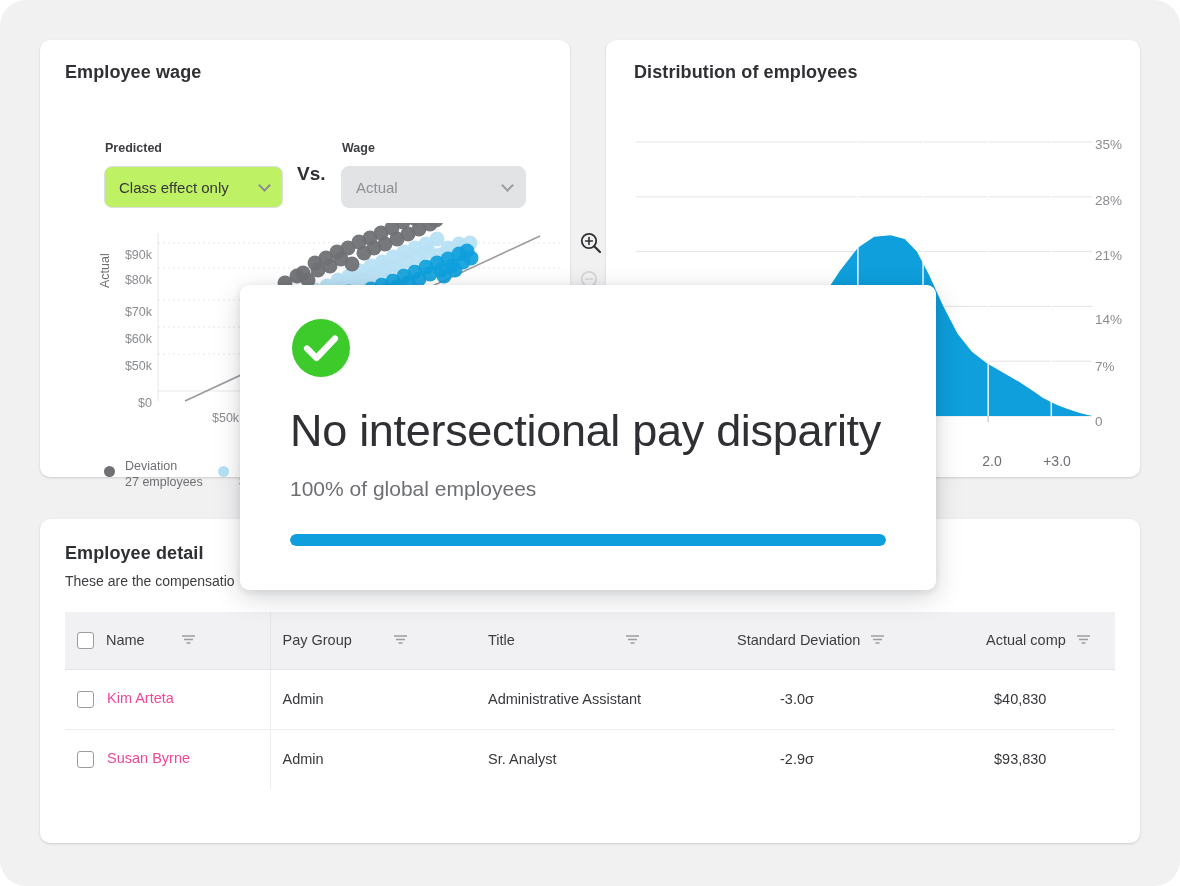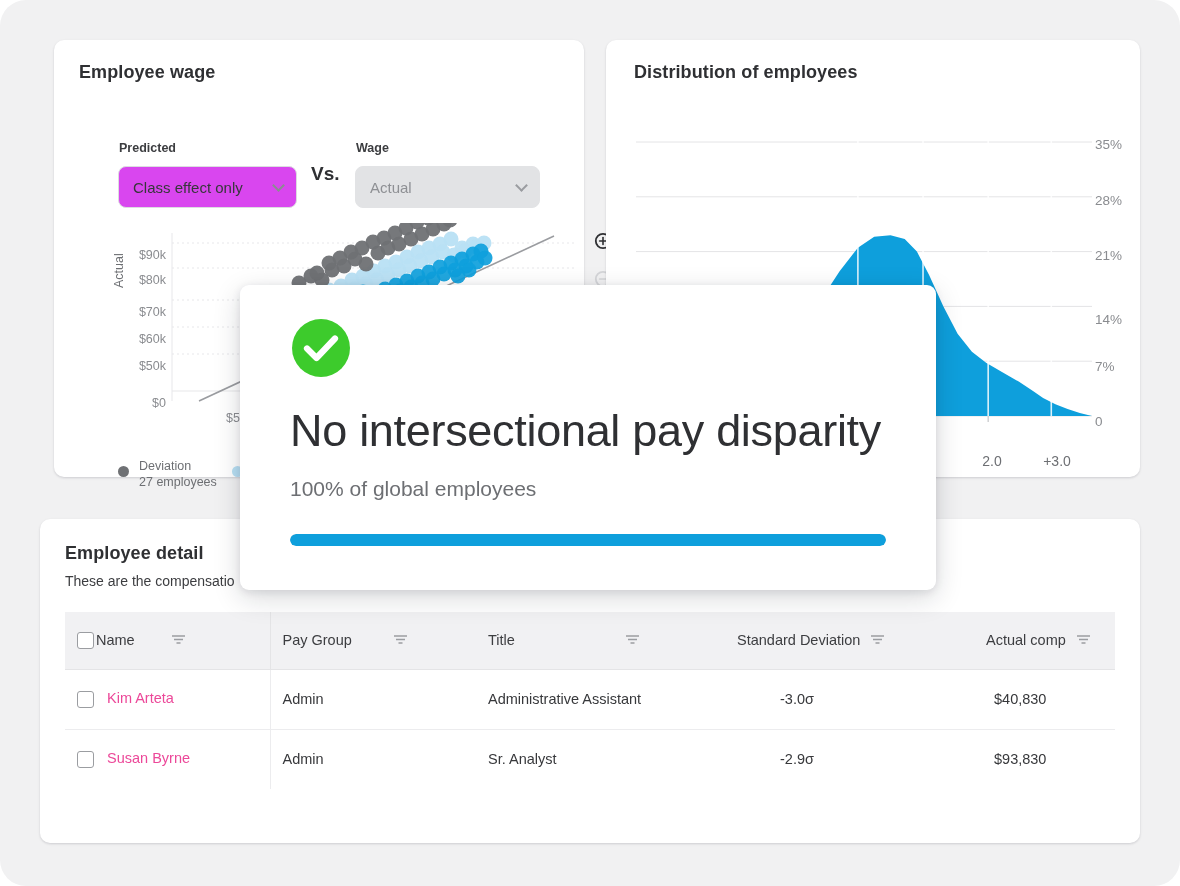--- a/index.html
+++ b/index.html
@@ -30,40 +30,40 @@
   }
 
   .card-title {
     font-size: 18px;
     font-weight: bold;
     color: #2f3033;
     letter-spacing: .1px;
   }
 
   
-  #wage-card { left: 54px; top: 40px; width: 530px; height: 437px; }
+  #wage-card { left: 40px; top: 40px; width: 530px; height: 437px; }
 
   #wage-card .card-title { position: absolute; left: 25px; top: 22px; }
 
   .field-label {
     font-size: 12.5px;
     font-weight: bold;
     color: #3c3d40;
   }
 
   .select {
     position: relative;
     height: 42px;
     border-radius: 8px;
     display: flex;
     align-items: center;
     padding: 0 34px 0 14px;
     font-size: 15px;
     color: #36373a;
-    background: #d946ef;
+    background: #bef264;
     border: 1px solid #dcdde0;
   }
   .select.disabled {
     background: #e2e3e5;
     border-color: #e2e3e5;
     color: #8e9094;
   }
   .chev {
     position: absolute;
     right: 13px;
@@ -446,21 +446,21 @@
           <col class="col-paygroup">
           <col class="col-title">
           <col class="col-sd">
           <col class="col-comp">
       </colgroup>
       <thead>
         <tr>
           <th class="first">
             <span class="th-inner">
               <span class="cb"></span>
-              <span class="th-label" style="margin-left:2px">Name</span>
+              <span class="th-label" style="margin-left:12px">Name</span>
               <span class="filter-icon" style="margin-left:36px">
                 <svg width="15" height="11" viewBox="0 0 15 11">
                     <line x1="1" y1="2" x2="14" y2="2" stroke="#9b9da1" stroke-width="1.5"></line>
                     <line x1="3" y1="5.5" x2="12" y2="5.5" stroke="#9b9da1" stroke-width="1.5"></line>
                     <line x1="5.5" y1="9" x2="9.5" y2="9" stroke="#9b9da1" stroke-width="1.5"></line>
                   </svg>
               </span>
             </span>
           </th>
           <th>

